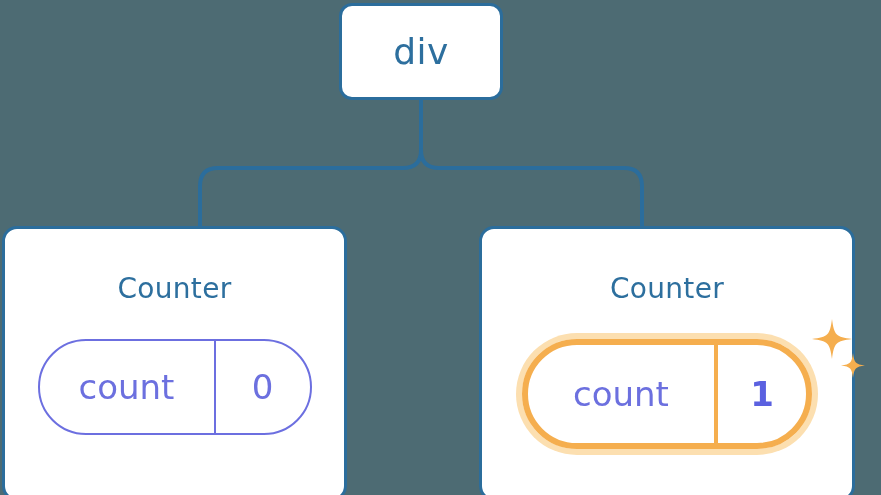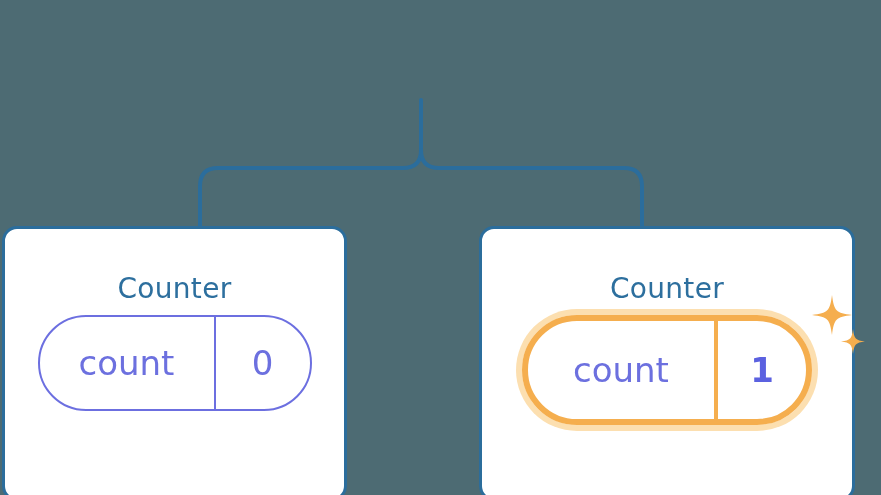--- a/index.html
+++ b/index.html
@@ -72,21 +72,21 @@
     color: #2d6f9e;
     font-size: 28px;
     line-height: 1;
     margin-top: 46px;
     letter-spacing: 0.3px;
   }
 
   
   .pill-wrap {
     position: relative;
-    margin-top: 12px;
+    margin-top: 36px;
     display: flex;
     align-items: flex-start;
     justify-content: center;
   }
   .pill {
     display: flex;
     align-items: stretch;
     height: 96px;
     border: 2px solid #6c6fe0;
     border-radius: 48px;
@@ -139,20 +139,23 @@
 
   <svg id="connectors" viewBox="0 0 881 495" width="881" height="495" fill="none">
 
     <path d="M421,100 L421,150" stroke="#2b6d9c" stroke-width="4" stroke-linecap="round"></path>
 
     <path d="M421,150 Q421,168 403,168 L218,168 Q200,168 200,186 L200,226" stroke="#2b6d9c" stroke-width="4" stroke-linecap="round"></path>
 
     <path d="M421,150 Q421,168 439,168 L624,168 Q642,168 642,186 L642,226" stroke="#2b6d9c" stroke-width="4" stroke-linecap="round"></path>
   </svg>
 
+  <div class="root-node">
+    <span class="root-label">div</span>
+  </div>
 
   <div class="card card-left">
     <div class="card-title">Counter</div>
 
     <div class="pill-wrap">
       <div class="pill">
         <div class="pill-key">count</div>
         <div class="pill-val">0</div>
       </div>
     </div>

